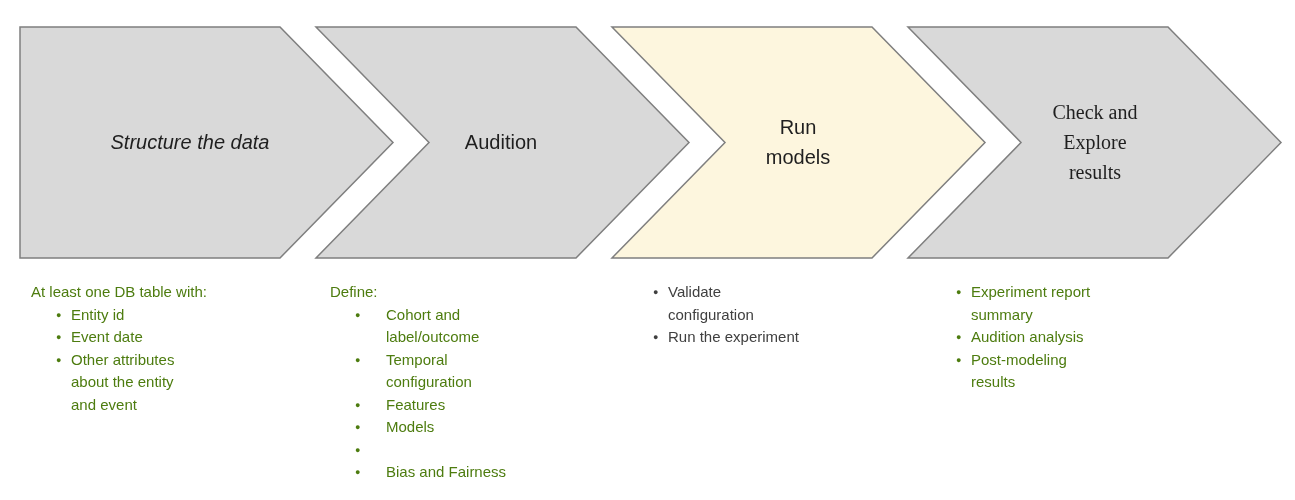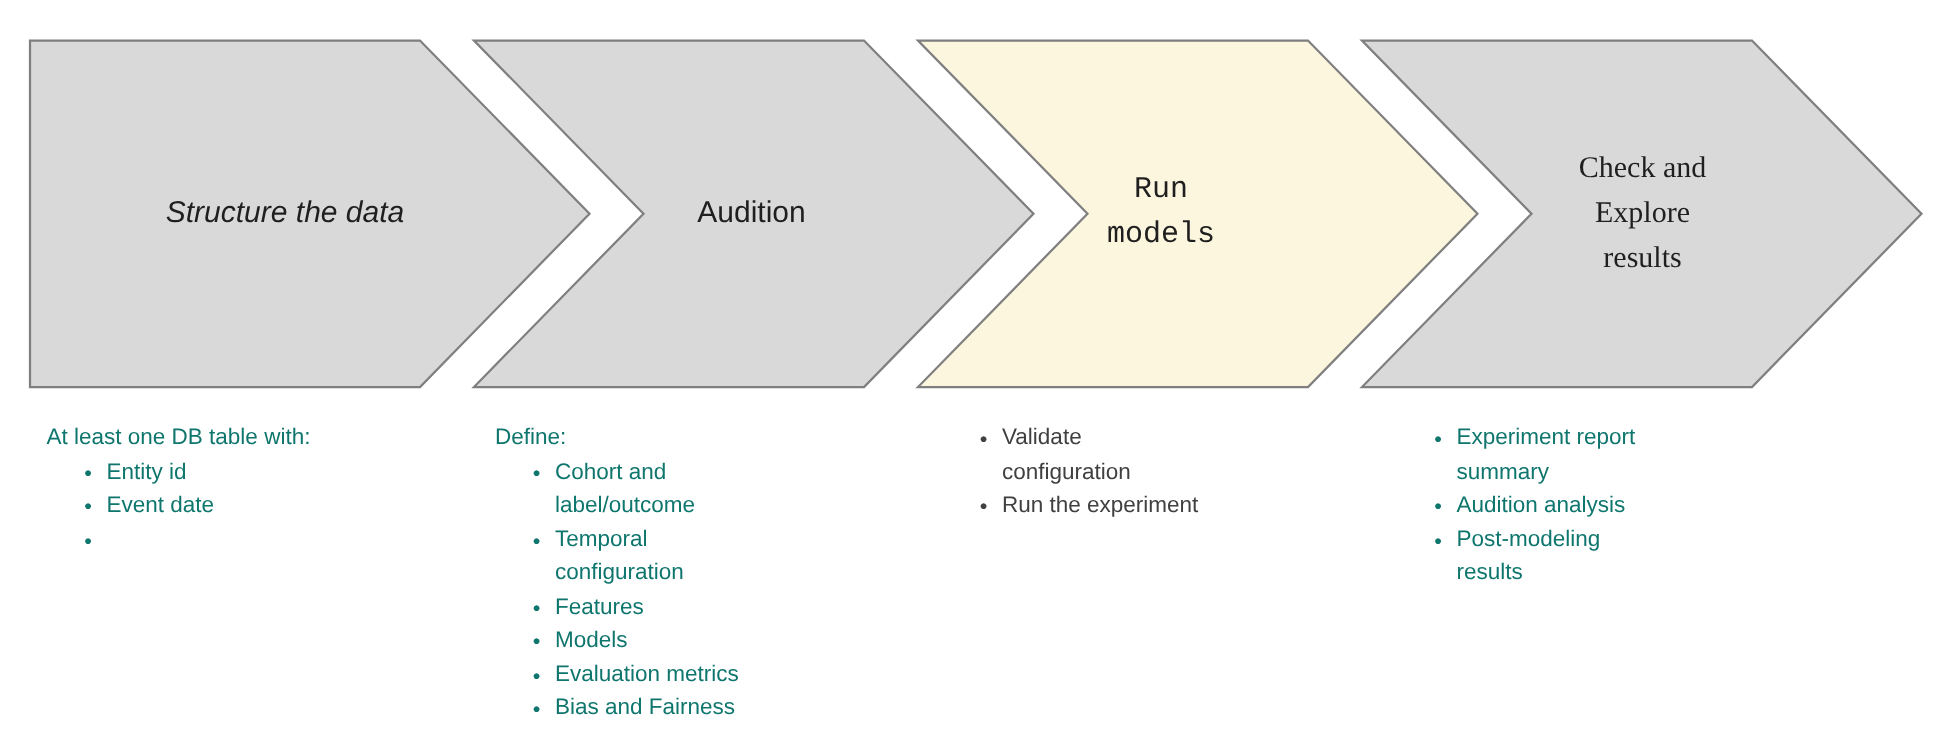--- a/index.html
+++ b/index.html
@@ -34,71 +34,72 @@
     color: #1f1f1f;
     top: 142px;
   }
   .detail-col {
     position: absolute;
     top: 281px;
     width: 295px;
     font-size: 15px;
     line-height: 22.5px;
   }
-  .detail-col.muted { color: #0f766e; }
+  .detail-col.muted { color: #4d7c0f; }
   .detail-col.dark  { color: #404040; }
   .detail-header {
     white-space: nowrap;
   }
   .detail-item {
     display: flex;
     align-items: flex-start;
   }
   .bullet-glyph {
     box-sizing: border-box;
     flex: 0 0 40px;
     padding-left: 25px;
     font-size: 9px;
     line-height: 22.5px;
   }
   .detail-text { display: block; }
   .w1 .detail-text { width: 125px; }
-  .w2 .detail-text { width: 132px; }
+  .w2 .detail-text { width: 132px; margin-left: 16px; }
   .w3 .detail-text { width: 140px; }
   .w4 .detail-text { width: 138px; }
 </style>
 </head>
 <body>
 
 <div class="diagram">
 
   <svg class="chevron-layer" width="1295" height="270" viewBox="0 0 1295 270">
     <polygon points="20,27 280,27 393,142.5 280,258 20,258" fill="#d9d9d9"></polygon>
     <polygon points="316,27 576,27 689,142.5 576,258 316,258 429,142.5" fill="#d9d9d9"></polygon>
     <polygon points="612,27 872,27 985,142.5 872,258 612,258 725,142.5" fill="#fdf6de"></polygon>
     <polygon points="908,27 1168,27 1281,142.5 1168,258 908,258 1021,142.5" fill="#d9d9d9"></polygon>
   </svg>
 
   <div class="stage-label" style="left:190px; width:220px;font-style:italic;">Structure the data</div>
   <div class="stage-label" style="left:501px; width:160px;">Audition</div>
-  <div class="stage-label" style="left:774px; width:90px;font-family:Liberation Mono, monospace;">Run models</div>
+  <div class="stage-label" style="left:798px; width:90px;">Run models</div>
   <div class="stage-label" style="left:1095px; width:112px;font-family:Liberation Serif, serif;">Check and Explore results</div>
 
   <div class="detail-col muted w1" style="left:31px;">
     <div class="detail-header">At least one DB table with:</div>
     <div class="detail-item">
       <span class="bullet-glyph">●</span>
       <span class="detail-text">Entity id</span>
     </div>
     <div class="detail-item">
       <span class="bullet-glyph">●</span>
       <span class="detail-text">Event date</span>
     </div>
     <div class="detail-item">
       <span class="bullet-glyph">●</span>
+      <span class="detail-text">Other attributes about the entity and event</span>
     </div>
   </div>
 
   <div class="detail-col muted w2" style="left:330px;">
     <div class="detail-header">Define:</div>
     <div class="detail-item">
       <span class="bullet-glyph">●</span>
       <span class="detail-text">Cohort and label/outcome</span>
     </div>
     <div class="detail-item">
@@ -108,21 +109,20 @@
     <div class="detail-item">
       <span class="bullet-glyph">●</span>
       <span class="detail-text">Features</span>
     </div>
     <div class="detail-item">
       <span class="bullet-glyph">●</span>
       <span class="detail-text">Models</span>
     </div>
     <div class="detail-item">
       <span class="bullet-glyph">●</span>
-      <span class="detail-text">Evaluation metrics</span>
     </div>
     <div class="detail-item">
       <span class="bullet-glyph">●</span>
       <span class="detail-text">Bias and Fairness</span>
     </div>
   </div>
 
   <div class="detail-col dark w3" style="left:628px;">
     <div class="detail-item">
       <span class="bullet-glyph">●</span>

